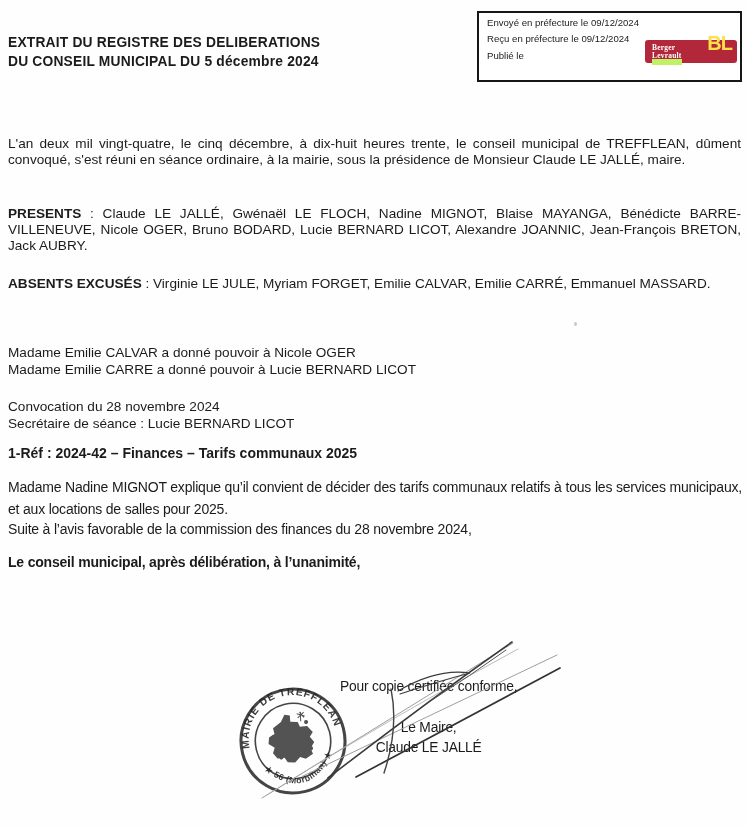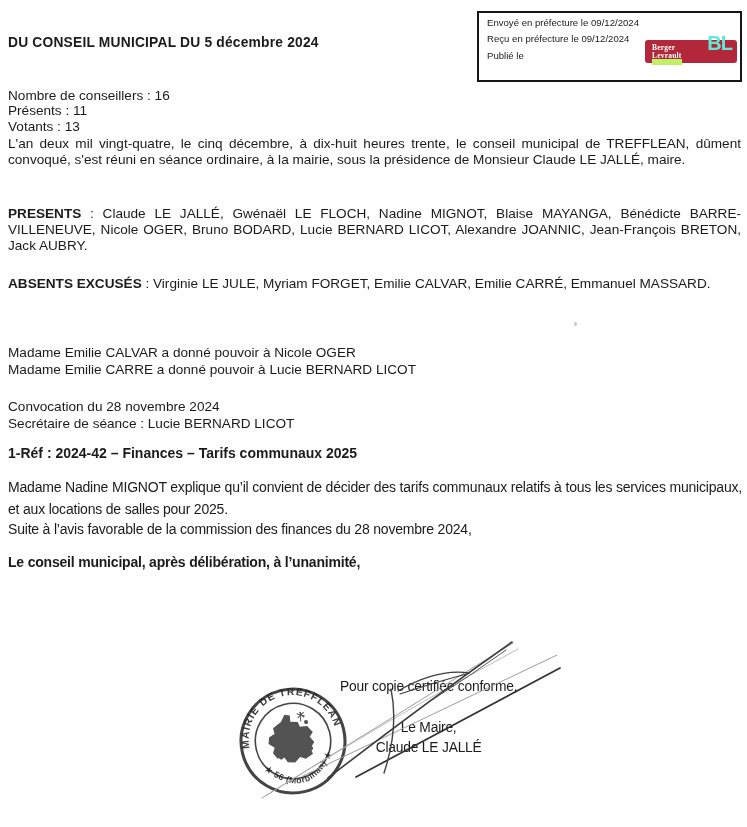--- a/index.html
+++ b/index.html
@@ -47,33 +47,29 @@
 
   <div class="abs stamp">
     <div class="stamp-line">Envoyé en préfecture le 09/12/2024</div>
     <div class="stamp-line">Reçu en préfecture le 09/12/2024</div>
     <div class="stamp-line">Publié le</div>
     <div class="logo" style="background: rgb(178, 39, 58);">
       <div class="logo-names">
         <div>Berger</div>
         <div style="border-bottom:6px solid #bef264;">Levrault</div>
       </div>
-      <div class="logo-bl" style="color: #5eead4;">BL</div>
+      <div class="logo-bl" style="color: #fde047;">BL</div>
     </div>
   </div>
 
   <div class="abs title">
+    <div>EXTRAIT DU REGISTRE DES DELIBERATIONS</div>
     <div>DU CONSEIL MUNICIPAL DU 5 décembre 2024</div>
   </div>
 
-  <div class="abs counts">
-    <div>Nombre de conseillers : 16</div>
-    <div>Présents : 11</div>
-    <div>Votants : 13</div>
-  </div>
 
   <div class="abs para intro">L'an deux mil vingt-quatre, le cinq décembre, à dix-huit heures trente, le conseil municipal de TREFFLEAN, dûment convoqué, s'est réuni en séance ordinaire, à la mairie, sous la présidence de Monsieur Claude LE JALLÉ, maire.</div>
 
   <div class="abs para presents"><span class="b">PRESENTS</span><span> : Claude LE JALLÉ, Gwénaël LE FLOCH, Nadine MIGNOT, Blaise MAYANGA, Bénédicte BARRE-VILLENEUVE, Nicole OGER, Bruno BODARD, Lucie BERNARD LICOT, Alexandre JOANNIC, Jean-François BRETON, Jack AUBRY.</span></div>
 
   <div class="abs para absents"><span class="b">ABSENTS EXCUSÉS</span><span> : Virginie LE JULE, Myriam FORGET, Emilie CALVAR, Emilie CARRÉ, Emmanuel MASSARD.</span></div>
 
   <div class="abs speck"></div>
 
   <div class="abs pouvoirs">

